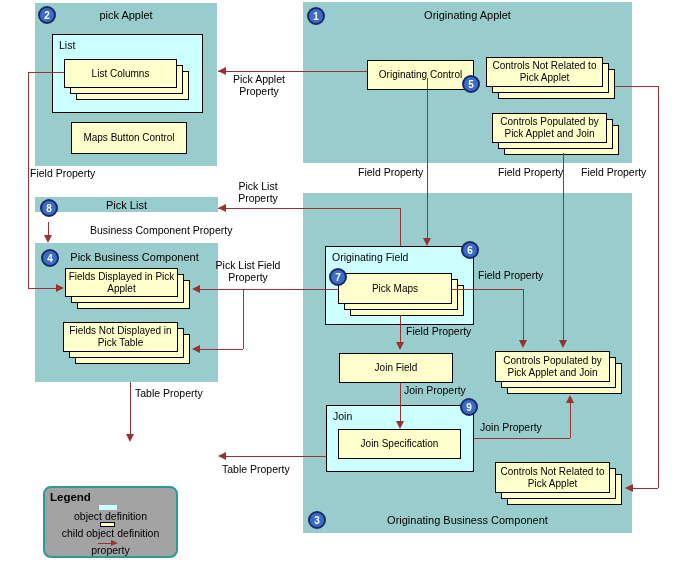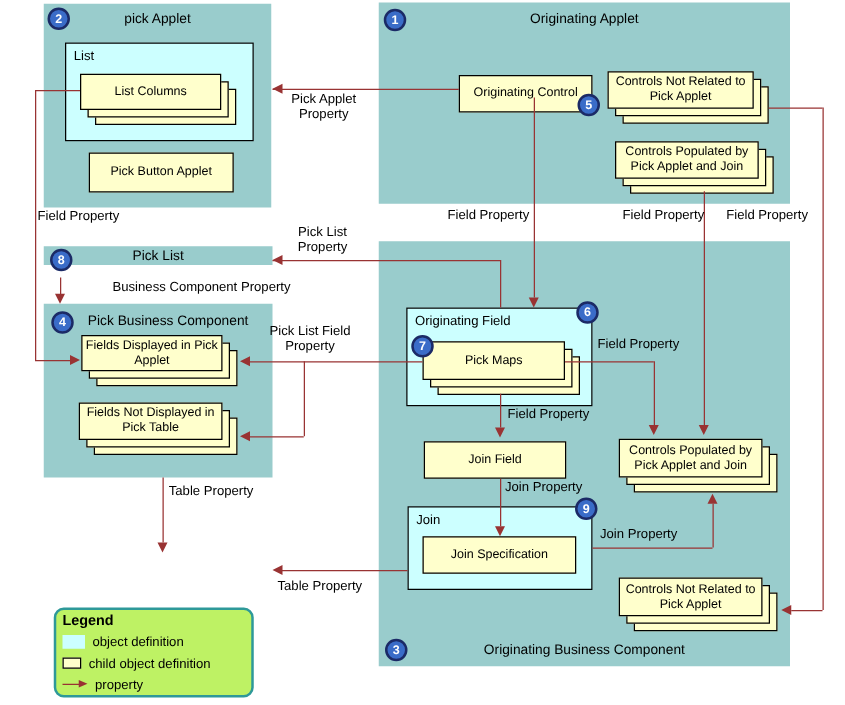--- a/index.html
+++ b/index.html
@@ -29,25 +29,25 @@
            justify-content:center; z-index:6; }
   .hline, .vline { position:absolute; background:#993333; z-index:4; }
   .hline { height:1px; } .vline { width:1px; }
   .ar { position:absolute; width:0; height:0; z-index:4; }
   .ar-l { border-top:4px solid transparent; border-bottom:4px solid transparent; border-right:8px solid #993333; }
   .ar-r { border-top:4px solid transparent; border-bottom:4px solid transparent; border-left:8px solid #993333; }
   .ar-d { border-left:4px solid transparent; border-right:4px solid transparent; border-top:8px solid #993333; }
   .ar-u { border-left:4px solid transparent; border-right:4px solid transparent; border-bottom:8px solid #993333; }
   .elabel { position:absolute; z-index:5; font-size:10.5px; line-height:11.5px; white-space:nowrap; }
   .elabel.wrap { white-space:normal; text-align:center; }
-  .legend { position:absolute; left:43px; top:486px; width:160px; height:72px;
-            background:#bef264; border:2px solid #2E9999; border-radius:8px; z-index:5;
+  .legend { position:absolute; left:43px; top:486px; width:135px; height:72px;
+            background:#a3a3a3; border:2px solid #2E9999; border-radius:8px; z-index:5;
             padding:3px 5px; }
   .legend .ltitle { font-weight:bold; font-size:11.5px; margin-bottom:2px; }
-  .lrow { display:flex; align-items:center; height:17px; }
+  .lrow { display:flex; align-items:center; height:17px;flex-direction:column; }
   .lsw { margin-right:6px; }
   .sw-obj { width:18px; height:11px; background:#CCFFFF; }
   .sw-child { width:15px; height:9px; background:#FFFFCC; border:1px solid #000; }
   .sw-arrow { position:relative; width:20px; height:9px; }
   .sw-arrow .ln { position:absolute; left:0; top:4px; width:14px; height:1px; background:#993333; }
   .sw-arrow .tri { position:absolute; left:13px; top:1px; width:0; height:0;
                    border-top:3.5px solid transparent; border-bottom:3.5px solid transparent;
                    border-left:7px solid #993333; }
 </style>
 </head>
@@ -74,21 +74,21 @@
   <div class="cyanbox" style="left:52px;top:34px;width:151px;height:79px;">
     <div class="cyantitle">List</div>
   </div>
   <div class="cyanbox" style="left:325px;top:246px;width:149px;height:79px;">
     <div class="cyantitle">Originating Field</div>
   </div>
   <div class="cyanbox" style="left:326px;top:405px;width:148px;height:67px;">
     <div class="cyantitle">Join</div>
   </div>
 
-  <div class="ybox" style="left:71px;top:122px;width:116px;height:32px;">Pick Button Applet</div>
+  <div class="ybox" style="left:71px;top:122px;width:116px;height:32px;">Maps Button Control</div>
   <div class="ybox" style="left:367px;top:60px;width:107px;height:30px;">Originating Control</div>
   <div class="ybox" style="left:339px;top:353px;width:114px;height:30px;">Join Field</div>
   <div class="ybox" style="left:338px;top:429px;width:123px;height:30px;">Join Specification</div>
 
   <div class="stack" style="left:64px;top:59px;width:113px;height:29px;">
     <div class="sl l2"></div>
       <div class="sl l1"></div>
     <div class="sl s0">List Columns</div>
   </div>
   <div class="stack" style="left:65px;top:268px;width:113px;height:29px;">

